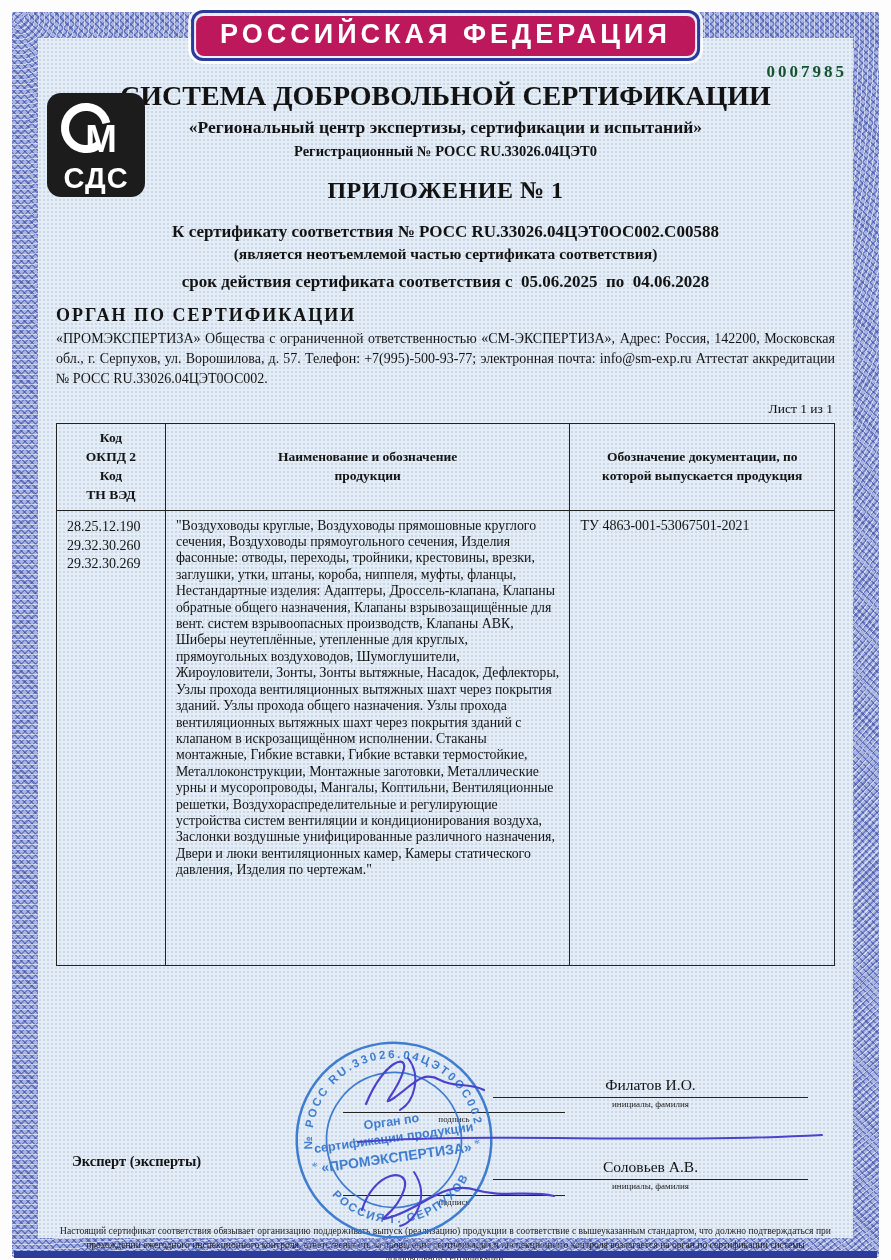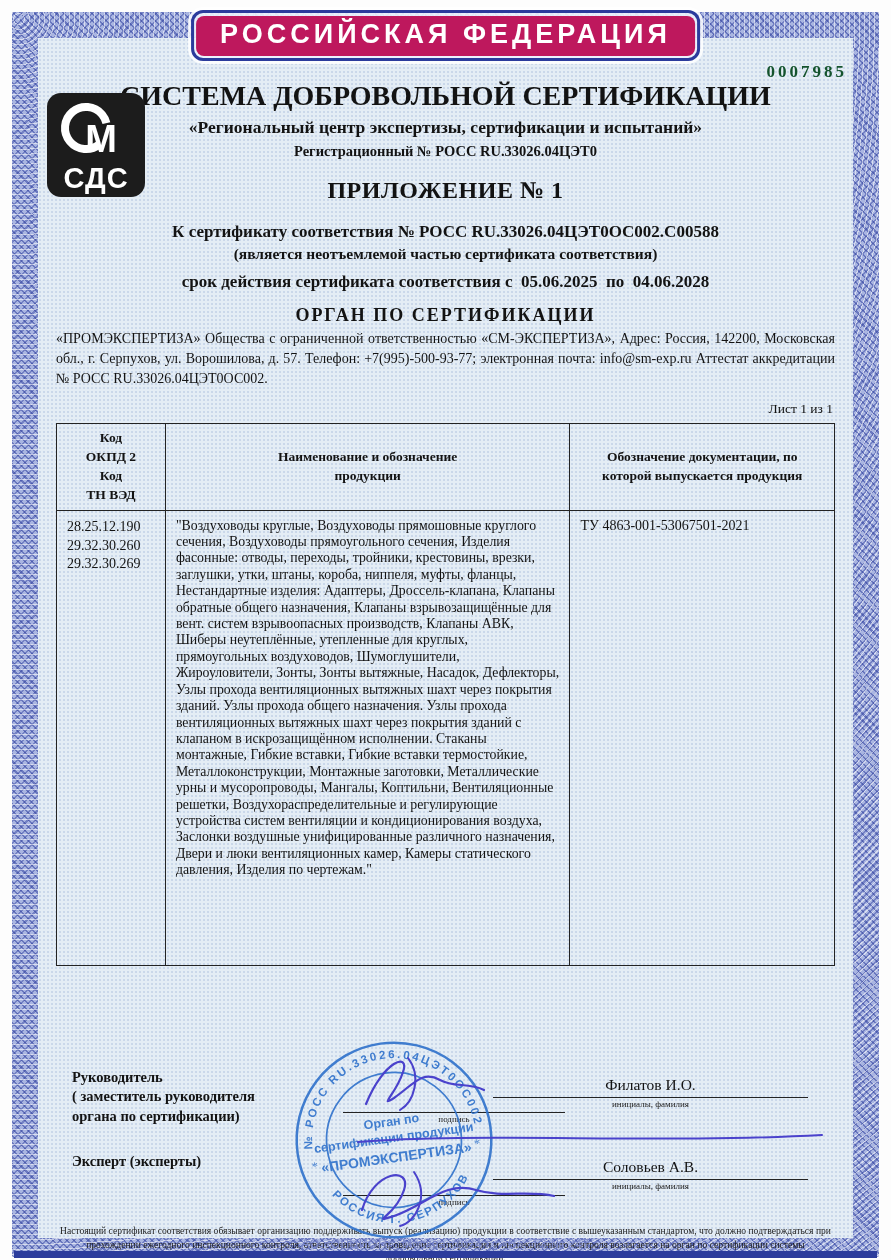--- a/index.html
+++ b/index.html
@@ -41,21 +41,21 @@
   .logo { position:absolute; left:46px; top:92px; z-index:4; }
 
   
   .h-system   { text-align:center; font-weight:bold; font-size:28px;   margin:0 0 5px; }
   .h-center   { text-align:center; font-weight:bold; font-size:17.5px; margin:0 0 5px; }
   .h-reg      { text-align:center; font-weight:bold; font-size:14.5px; margin:0 0 17px; }
   .h-appendix { text-align:center; font-weight:bold; font-size:24px;   margin:0 0 18px; letter-spacing:0.5px; }
   .h-certref  { text-align:center; font-weight:bold; font-size:17px;   margin:0 0 3px; }
   .h-note     { text-align:center; font-weight:bold; font-size:15.5px; margin:0 0 9px; }
   .h-validity { text-align:center; font-weight:bold; font-size:17px;   margin:0 0 13px; white-space:pre-wrap; }
-  .h-organ    { text-align:center; font-weight:bold; font-size:18px;   letter-spacing:2px; margin:0 0 3px; }
+  .h-organ    { text-align:left; font-weight:bold; font-size:18px;   letter-spacing:2px; margin:0 0 3px; }
   .body-par   { font-size:14px; line-height:1.42; text-align:justify; margin:0; }
   .sheet      { text-align:right; font-size:13.5px; margin:12px 2px 6px 0; }
 
   
   .cert-table { width:100%; border-collapse:collapse; }
   .cert-table th, .cert-table td { border:1.4px solid #232323; }
   .cert-table th { font-weight:bold; font-size:13.5px; line-height:1.4; text-align:center;
     vertical-align:middle; height:78px; padding:4px; }
   .cert-table td { vertical-align:top; padding:7px 10px; }
   .col-codes { width:14%; } .col-name { width:52%; } .col-doc { width:34%; }
@@ -129,25 +129,20 @@
             <span class="hline">29.32.30.260</span>
             <span class="hline">29.32.30.269</span>
           </td>
           <td class="desc-cell">"Воздуховоды круглые, Воздуховоды прямошовные круглого сечения, Воздуховоды прямоугольного сечения, Изделия фасонные: отводы, переходы, тройники, крестовины, врезки, заглушки, утки, штаны, короба, ниппеля, муфты, фланцы, Нестандартные изделия: Адаптеры, Дроссель-клапана, Клапаны обратные общего назначения, Клапаны взрывозащищённые для вент. систем взрывоопасных производств, Клапаны АВК, Шиберы неутеплённые, утепленные для круглых, прямоугольных воздуховодов, Шумоглушители, Жироуловители, Зонты, Зонты вытяжные, Насадок, Дефлекторы, Узлы прохода вентиляционных вытяжных шахт через покрытия зданий. Узлы прохода общего назначения. Узлы прохода вентиляционных вытяжных шахт через покрытия зданий с клапаном в искрозащищённом исполнении. Стаканы монтажные, Гибкие вставки, Гибкие вставки термостойкие, Металлоконструкции, Монтажные заготовки, Металлические урны и мусоропроводы, Мангалы, Коптильни, Вентиляционные решетки, Воздухораспределительные и регулирующие устройства систем вентиляции и кондиционирования воздуха, Заслонки воздушные унифицированные различного назначения, Двери и люки вентиляционных камер, Камеры статического давления, Изделия по чертежам."</td>
           <td class="doc-cell">ТУ 4863-001-53067501-2021</td>
         </tr>
       </tbody>
         </table>
 
       <div class="sig-block">
-        <div class="sig-label-1">
-          <span class="hline">Руководитель</span>
-          <span class="hline">( заместитель руководителя</span>
-          <span class="hline">органа по сертификации)</span>
-        </div>
         <div class="sig-label-2">Эксперт (эксперты)</div>
 
         <div class="sig-line sig-line-1">
           <div class="sig-cap">подпись</div>
         </div>
         <div class="sig-line sig-line-2">
           <div class="sig-cap">подпись</div>
         </div>
 
         <div class="name-block name-block-1">

